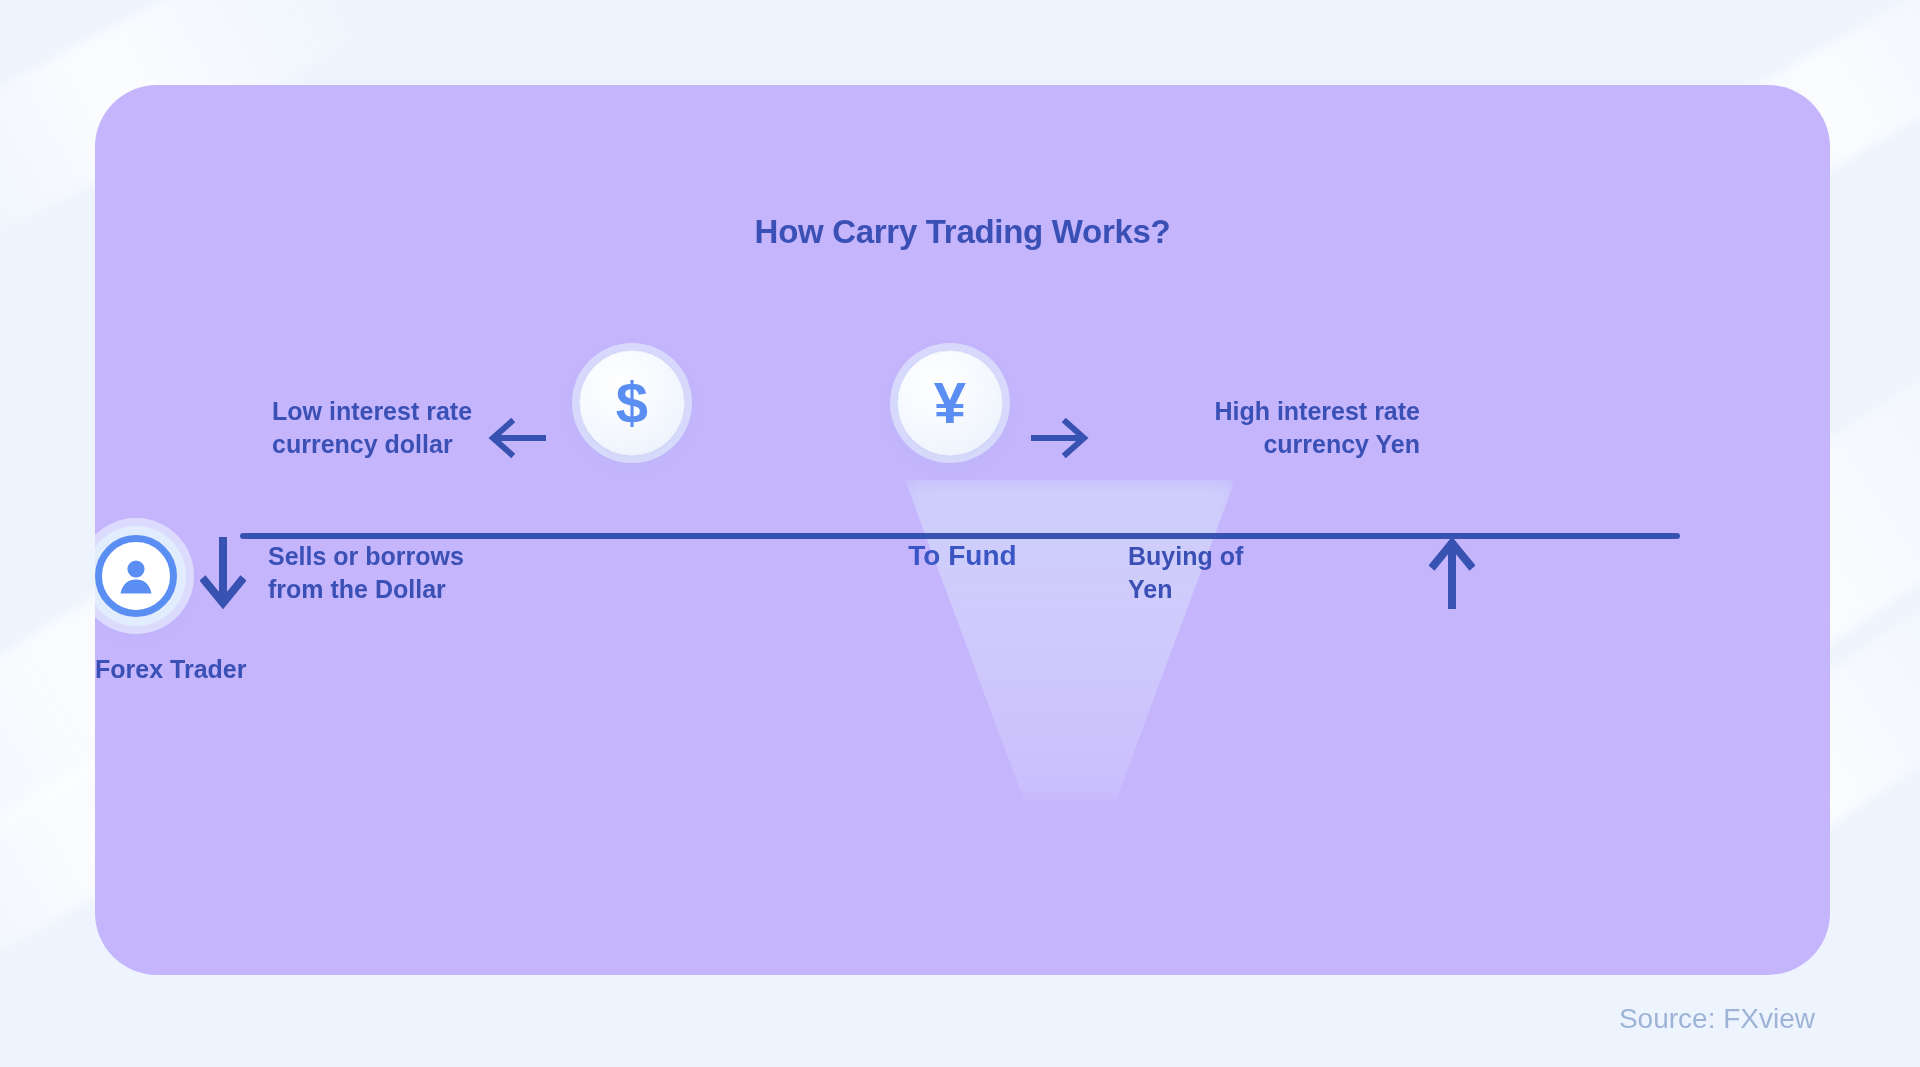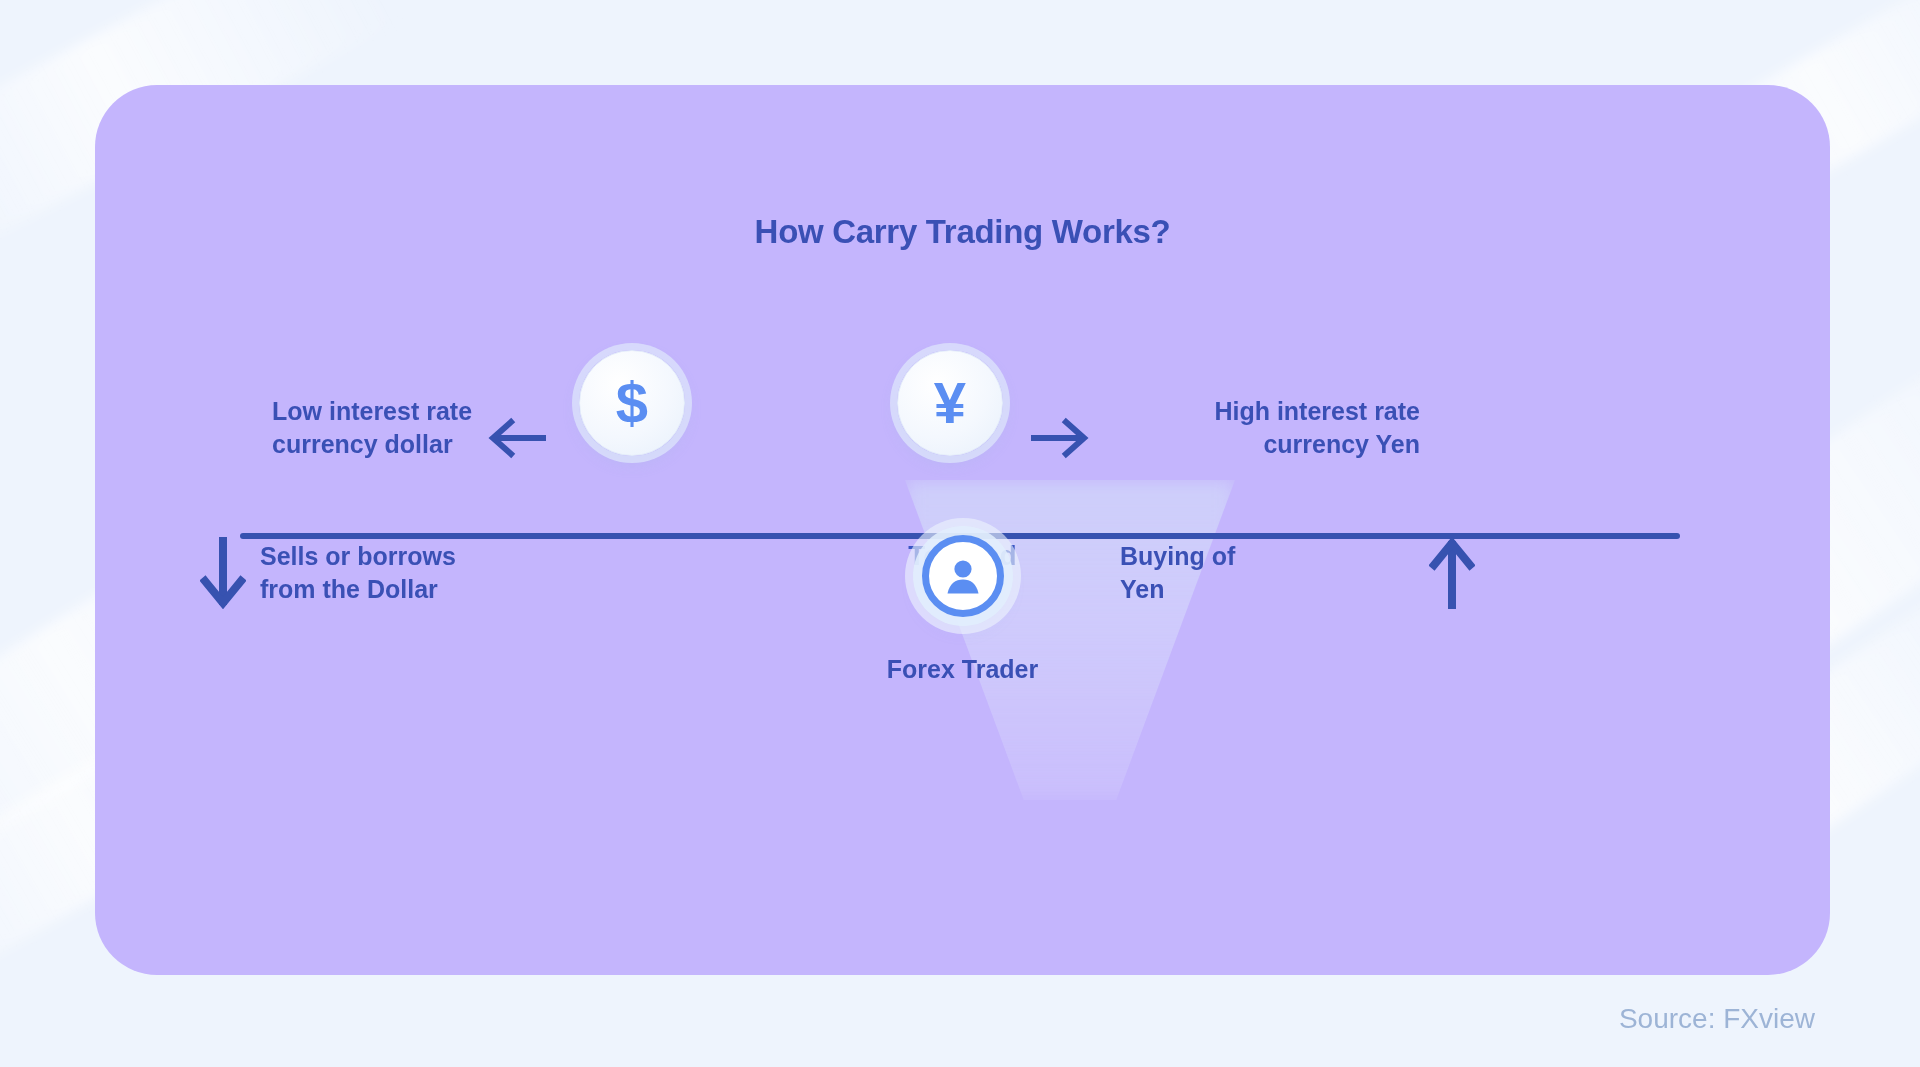--- a/index.html
+++ b/index.html
@@ -125,20 +125,21 @@
   }
 
   
   .bottom-label {
     position: absolute;
     font-size: 25px;
     font-weight: 700;
     line-height: 1.32;
     color: #3a50b5;
     white-space: pre-line;
+    margin-left: 8px;
   }
   #label-sells  { left: 165px;  top: 455px; width: 300px; text-align: left; }
   #label-buying { left: 1025px; top: 455px; width: 300px; text-align: left; }
 
   .v-arrow { position: absolute; top: 452px; width: 46px; height: 72px; }
   #arrow-down { left: 105px; }
   #arrow-up   { left: 1334px; }
 
   
   #to-fund {
@@ -153,21 +154,20 @@
   }
 
   
   #trader-wrap {
     position: absolute;
     top: 450px;
     left: 0;
     width: 100%;
     display: flex;
     flex-direction: column;
-    align-items: center;
   }
   #trader-icon {
     position: relative;
     width: 82px;
     height: 82px;
     border-radius: 50%;
     background: #ffffff;
     border: 7px solid #5b8ef2;
     box-shadow: 0 0 0 9px rgba(226,238,253,0.85), 0 0 0 17px rgba(238,245,254,0.60),
                 0 8px 20px rgba(150,180,230,0.25);

